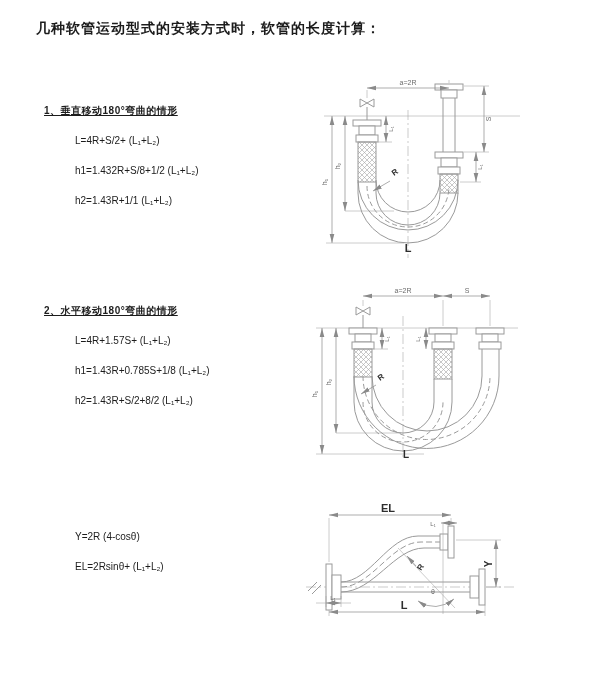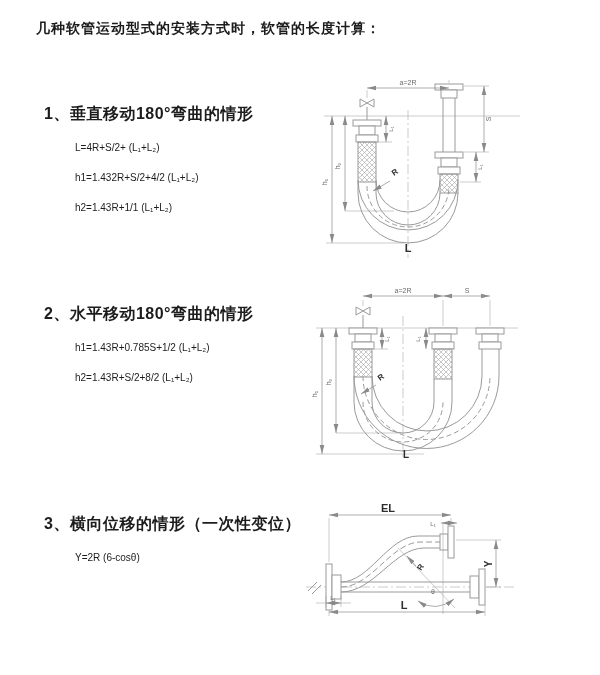--- a/index.html
+++ b/index.html
@@ -1,20 +1,20 @@
 <!DOCTYPE html>
 <html><head>
 <meta charset="utf-8">
 <style>
   html,body{margin:0;padding:0;background:#e8e8e8;}
   .canvas{position:relative;width:600px;height:675px;background:#ffffff;overflow:hidden;
           font-family:"Liberation Sans","DejaVu Sans",sans-serif;color:#1c1c1c;}
   .doc-title{position:absolute;left:36px;top:20px;font-size:14px;font-weight:700;letter-spacing:1px;}
   .section{position:absolute;left:44px;}
-  .sec-heading{font-size:16px;font-weight:700;letter-spacing:0.5px;}
+  .sec-heading{font-size:10px;font-weight:700;letter-spacing:0.5px;text-decoration:underline;}
   .formula{margin-left:31px;line-height:30px;font-size:10px;white-space:pre;}
   .formulas{margin-top:8px;}
   .diagram{position:absolute;}
   svg text{font-family:"Liberation Sans","DejaVu Sans",sans-serif;fill:#6b6b6b;}
   svg text.big{fill:#2e2e2e;font-weight:600;}
   .dl{stroke:#9a9a9a;stroke-width:1;fill:none;}
   .dlw{stroke:#9a9a9a;stroke-width:1;fill:#ffffff;}
   .dim{stroke:#8a8a8a;stroke-width:0.7;fill:none;}
   .ext{stroke:#a2a2a2;stroke-width:0.55;fill:none;}
   .cl{stroke:#a8a8a8;stroke-width:0.6;fill:none;stroke-dasharray:10 3 2 3;}
@@ -35,37 +35,38 @@
       </pattern>
     </defs>
   </svg>
 
   <div class="doc-title">几种软管运动型式的安装方式时，软管的长度计算：</div>
 
   <div class="section" style="top:104px">
     <div class="sec-heading">1、垂直移动180°弯曲的情形</div>
     <div class="formulas">
       <div class="formula">L=4R+S/2+ (L₁+L₂)</div>
-      <div class="formula">h1=1.432R+S/2+4/2 (L₁+L₂)</div>
+      <div class="formula">h1=1.432R+S/8+1/2 (L₁+L₂)</div>
       <div class="formula">h2=1.43R+1/1 (L₁+L₂)</div>
     </div>
   </div>
 
   <div class="section" style="top:304px">
     <div class="sec-heading">2、水平移动180°弯曲的情形</div>
     <div class="formulas">
-      <div class="formula">h1=1.43R+0.785S+1/2 (L₁+L₂)</div>
+      <div class="formula">L=4R+1.57S+ (L₁+L₂)</div>
+      <div class="formula">h1=1.43R+0.785S+1/8 (L₁+L₂)</div>
       <div class="formula">h2=1.43R+S/2+8/2 (L₁+L₂)</div>
     </div>
   </div>
 
   <div class="section" style="top:514px">
-    <div class="sec-heading">3、横向位移的情形（一次性变位）</div>
     <div class="formulas">
-      <div class="formula">Y=2R (6-cosθ)</div>
+      <div class="formula">Y=2R (4-cosθ)</div>
+      <div class="formula">EL=2Rsinθ+ (L₁+L₂)</div>
     </div>
   </div>
 
   <svg class="diagram" style="left:312px;top:70px" width="235" height="195" viewBox="0 0 235 195">
     <g>
       <line class="cl" x1="96" y1="40" x2="96" y2="188"></line>
       <line class="ext" x1="12" y1="46" x2="208" y2="46"></line>
     </g>
     <g>
       <line class="ext" x1="55" y1="20" x2="55" y2="28"></line>

